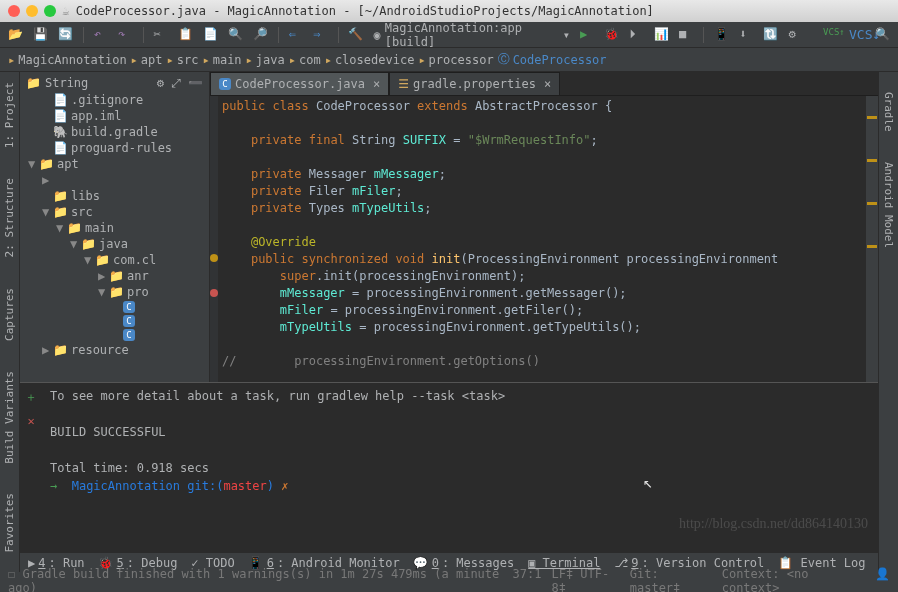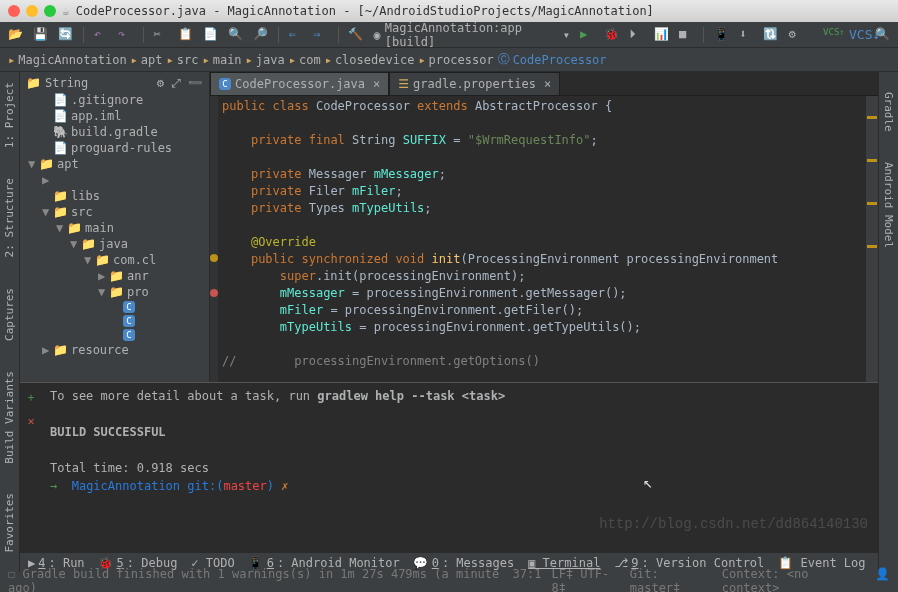--- a/index.html
+++ b/index.html
@@ -49,29 +49,29 @@
 .mstrip .wbar{height:3px;margin:20px 1px;background:#be9117}
 .mstrip .ybar{height:3px;margin:40px 1px;background:#be9117}
 .term{height:170px;border-top:1px solid #555;background:#2b2b2b;display:flex;flex-direction:column}
 .term-hdr{height:22px;display:flex;align-items:center;justify-content:space-between;padding:0 8px;color:#afb1b3;background:#3c3f41}
 .term-ctrl{display:flex;gap:10px}
 .term-body{flex:1;display:flex}
 .term-left{width:22px;display:flex;flex-direction:column;align-items:center;gap:8px;padding-top:6px}
 .term-plus{color:#499c54;cursor:pointer}
 .term-x{color:#c75450;cursor:pointer}
 .term-out{flex:1;padding:4px 8px;line-height:18px;color:#afb1b3;white-space:pre}
-.term-out .b{font-weight:bold}
+.term-out .b{font-weight:normal}
 .term-out .grn{color:#499c54}.term-out .cyn{color:#287bde}.term-out .ylw{color:#cc7832}.term-out .red{color:#ef4444}
 .status{height:20px;background:#3c3f41;border-top:1px solid #2b2b2b;display:flex;align-items:center;justify-content:space-between;padding:0 8px;color:#afb1b3;font-size:11px}
 .status-tabs{display:flex;gap:14px}
 .status-tab{display:flex;align-items:center;gap:3px;cursor:pointer}
 .status-tab.active{text-decoration:underline}
 .status-right{display:flex;gap:10px}
 .bottom{height:18px;background:#3c3f41;display:flex;align-items:center;justify-content:space-between;padding:0 8px;color:#787878;font-size:11px}
-.watermark{position:absolute;right:30px;bottom:60px;color:rgba(255,255,255,0.15);font-size:14px;font-family:Liberation Mono, monospace}
+.watermark{position:absolute;right:30px;bottom:60px;color:rgba(255,255,255,0.15);font-size:14px;font-family:Liberation Serif, serif}
 .cursor-icon{position:absolute;right:245px;bottom:100px;color:#ddd;font-size:16px}
 </style>
 </head>
 <body>
 
 <div class="titlebar">
   <div class="tl-btn tl-red"></div>
   <div class="tl-btn tl-yel"></div>
   <div class="tl-btn tl-grn"></div>
   <div class="tl-title"><span class="icon">☕</span> <span>CodeProcessor.java - MagicAnnotation - [~/AndroidStudioProjects/MagicAnnotation]</span></div>

